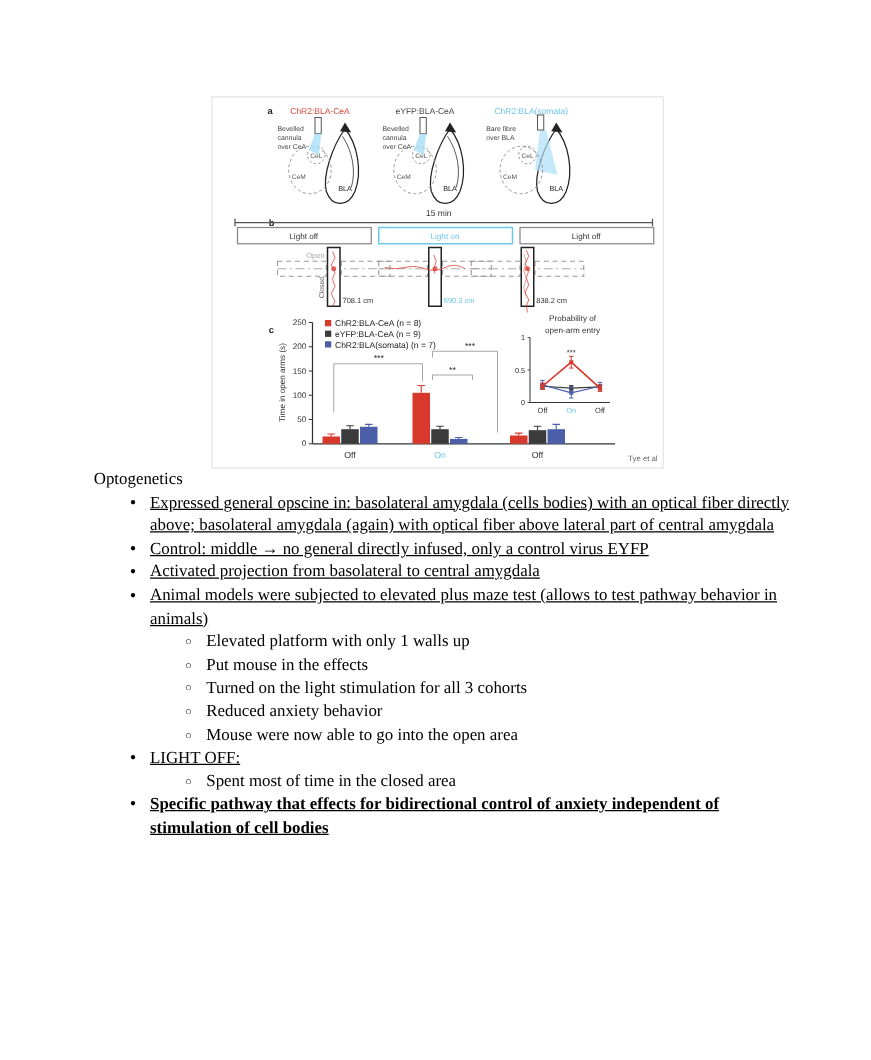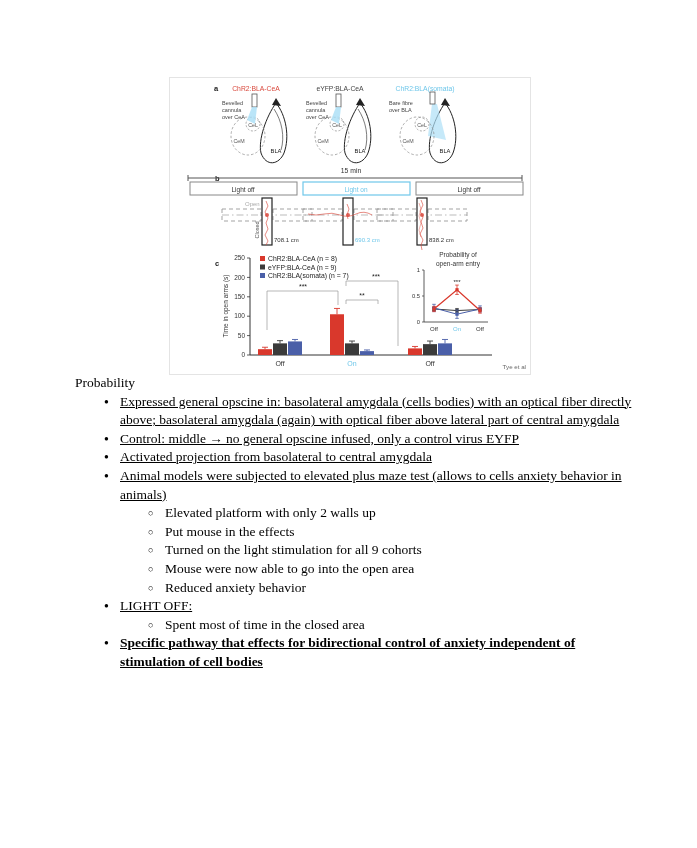--- a/index.html
+++ b/index.html
@@ -262,28 +262,28 @@
             <rect x="308.4" y="230.96" width="3.2" height="3.2" fill="#d9382c"></rect>
           </g>
     </g>
 
     <text x="356" y="291" text-anchor="end" font-size="6.2" fill="#666">Tye et al</text>
   </g>
 </svg>
 </div>
 
 <div class="notes">
-  <p class="notes-title">Probability</p>
+  <p class="notes-title">Optogenetics</p>
   <ul class="outline">
     <li class="l1">Expressed general opscine in: basolateral amygdala (cells bodies) with an optical fiber directly above; basolateral amygdala (again) with optical fiber above lateral part of central amygdala</li>
-    <li class="l1">Control: middle → no general opscine infused, only a control virus EYFP</li>
+    <li class="l1">Control: middle → no general directly infused, only a control virus EYFP</li>
     <li class="l1">Activated projection from basolateral to central amygdala</li>
-    <li class="l1">Animal models were subjected to elevated plus maze test (allows to cells anxiety behavior in animals)</li>
-    <li class="l2">Elevated platform with only 2 walls up</li>
+    <li class="l1">Animal models were subjected to elevated plus maze test (allows to test pathway behavior in animals)</li>
+    <li class="l2">Elevated platform with only 1 walls up</li>
     <li class="l2">Put mouse in the effects</li>
-    <li class="l2">Turned on the light stimulation for all 9 cohorts</li>
+    <li class="l2">Turned on the light stimulation for all 3 cohorts</li>
+    <li class="l2">Reduced anxiety behavior</li>
     <li class="l2">Mouse were now able to go into the open area</li>
-    <li class="l2">Reduced anxiety behavior</li>
     <li class="l1">LIGHT OFF:</li>
     <li class="l2">Spent most of time in the closed area</li>
     <li class="l1 bold">Specific pathway that effects for bidirectional control of anxiety independent of stimulation of cell bodies</li>
   </ul>
 </div>
 
 </body></html>

